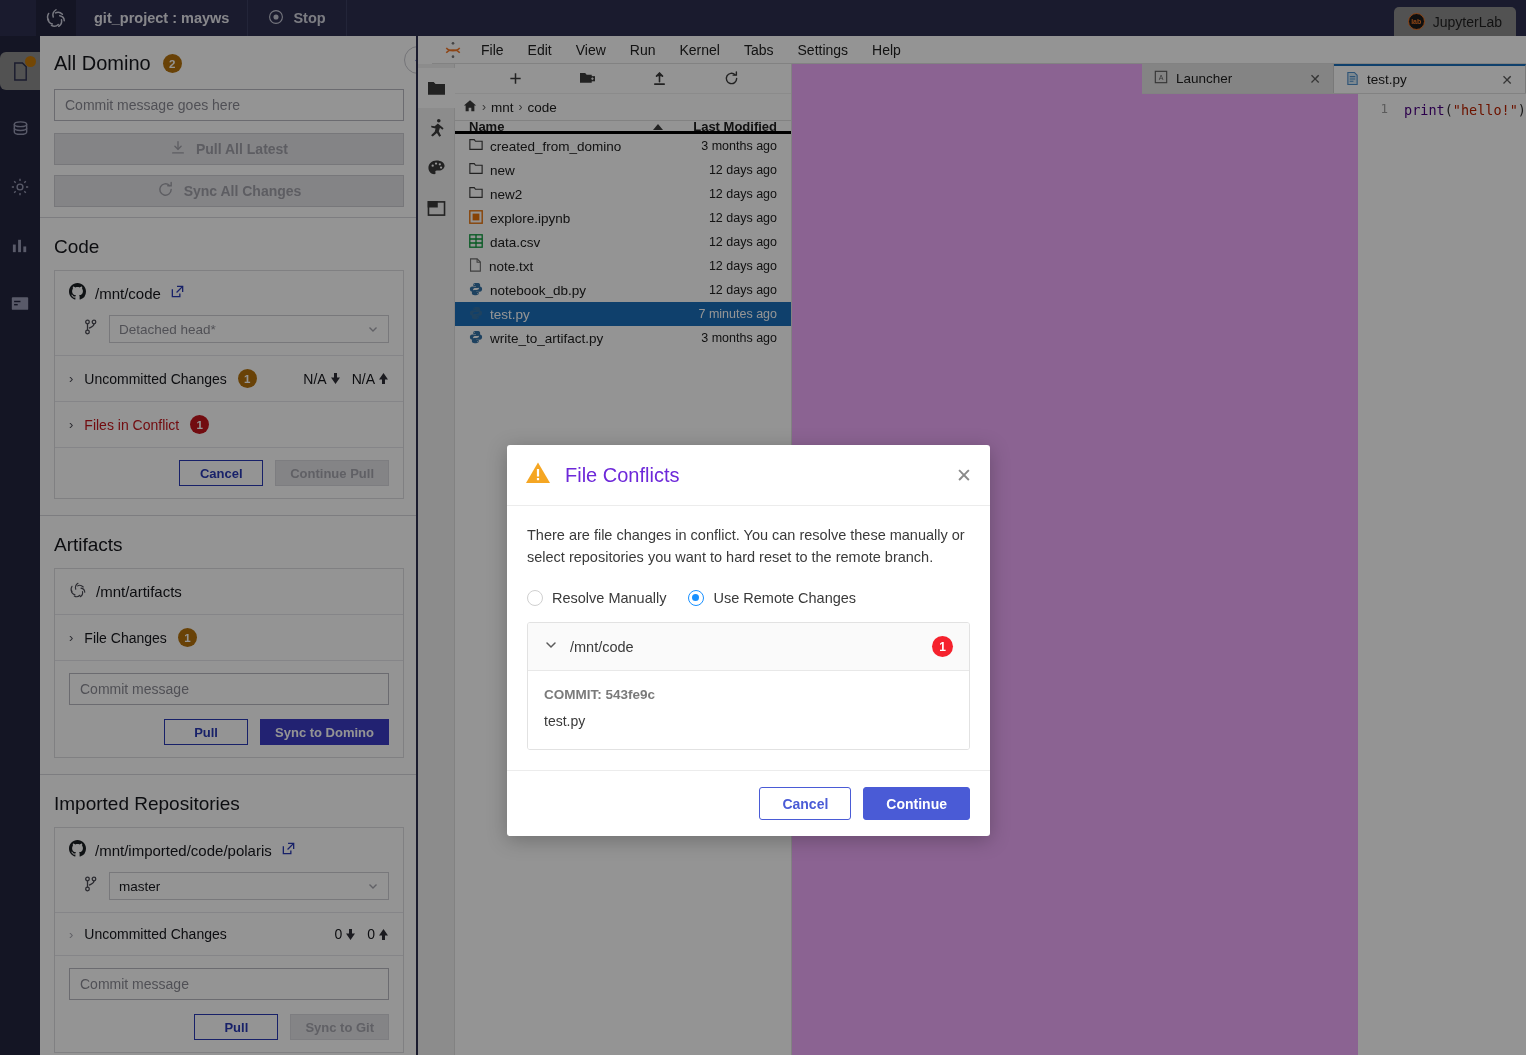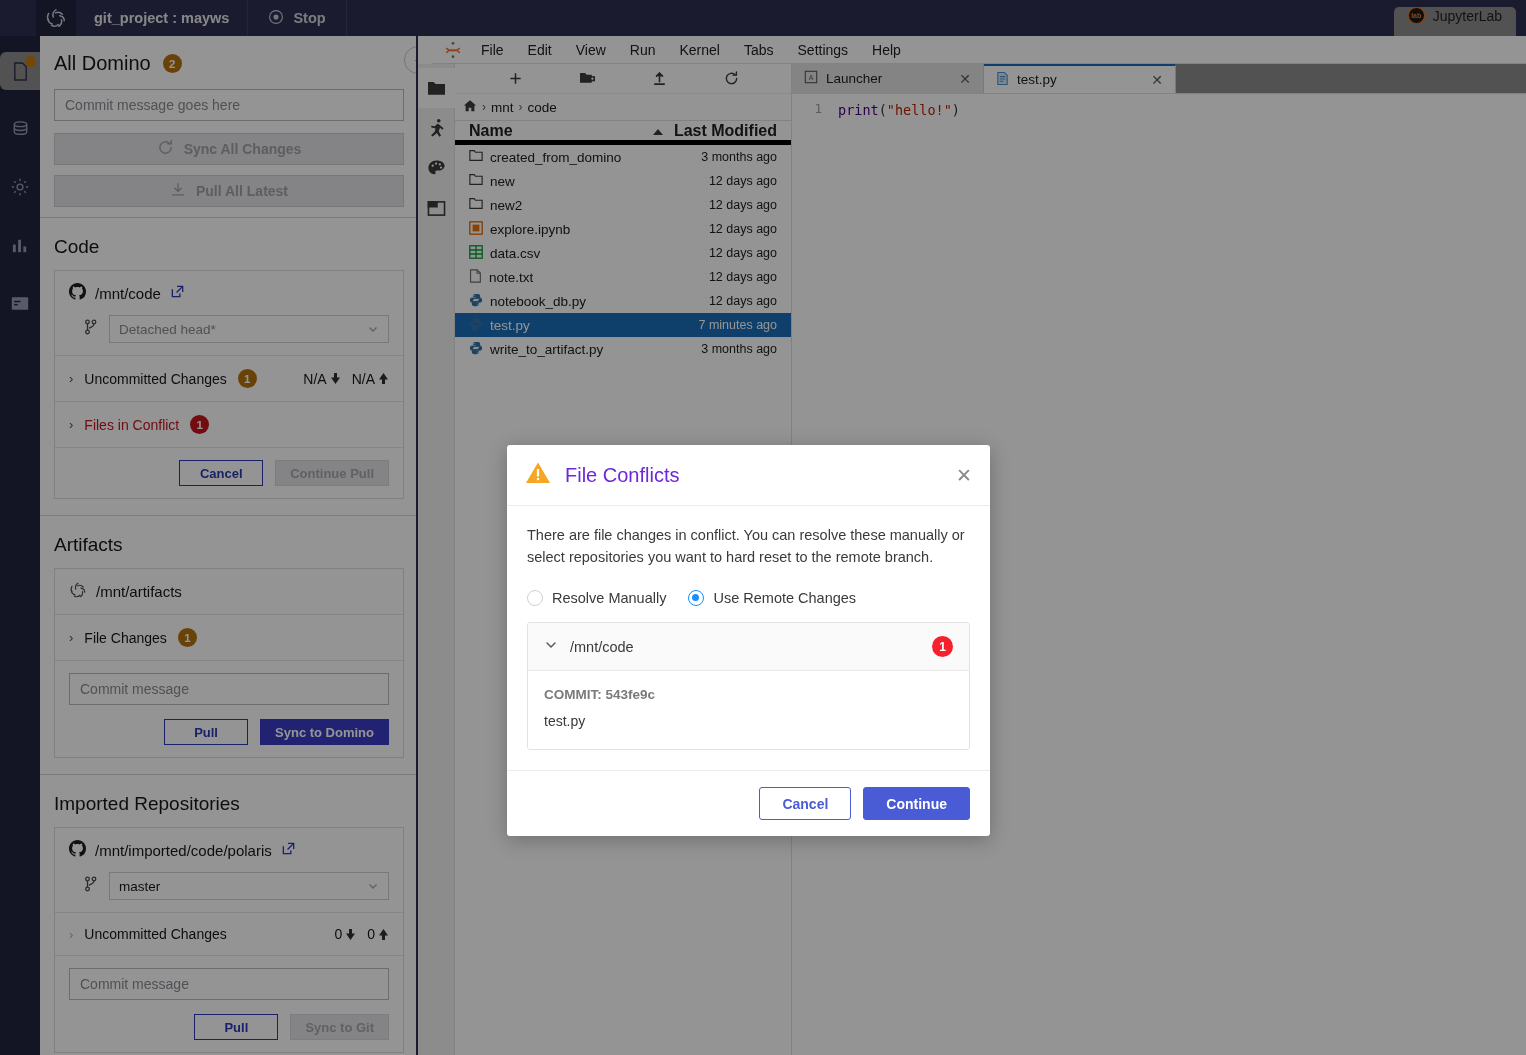--- a/index.html
+++ b/index.html
@@ -24,21 +24,21 @@
   .topbar-item {
     display: flex; align-items: center; padding: 0 18px;
     color: #e8e8ef; font-size: 14.5px; font-weight: bold;
     border-right: 1px solid #3d4062; white-space: nowrap;
   }
   .topbar-item.stop { gap: 9px; font-weight: bold; color: #d5d6e0; padding: 0 20px; }
   .topbar-fill { flex: 1; }
   .jl-tab {
     position: absolute; right: 10px; top: 7px; height: 29px;
     background: #8d8d8d; border-radius: 5px 5px 0 0;
-    display: flex; align-items: flex-end; gap: 8px; padding: 12px 14px;
+    display: flex; align-items: center; gap: 8px; padding: 12px 14px;
     color: #1f1f1f; font-size: 14px; z-index: 45;
   }
   .jl-logo-mini {
     width: 17px; height: 17px; border-radius: 50%;
     background: #1b1b1b; position: relative;
     display: flex; align-items: center; justify-content: center;
     font-size: 7px; color: #f37726; font-weight: bold;
     border: 1.5px solid #f37726;
   }
 
@@ -165,32 +165,32 @@
     padding: 0 6px;
   }
   .jl-tb-btn { width: 36px; height: 26px; display: flex; align-items: center; justify-content: center; color: #3b3b3b; }
   .jl-tb-gap { flex: 1; }
   .jl-crumb {
     height: 26px; display: flex; align-items: center; gap: 5px;
     padding: 0 8px; font-size: 13.5px; color: #212121;
   }
   .jl-crumb-sep { color: #616161; font-size: 12px; }
   .jl-th {
-    display: flex; height: 25px; align-items: center; font-size: 16px; font-weight: bold;
-    color: #212121; border-top: 1px solid #e0e0e0; border-bottom: 5px solid #000000;
+    display: flex; height: 14px; align-items: center; font-size: 13px; font-weight: bold;
+    color: #212121; border-top: 1px solid #e0e0e0; border-bottom: 3px solid #000000;
   }
   .jl-th-name { flex: 1; padding-left: 14px; display: flex; align-items: center; gap: 6px; }
   .jl-th-mod { width: 120px; text-align: right; padding-right: 14px; }
   .jl-row {
     display: flex; height: 24px; align-items: center; font-size: 13.5px; color: #212121;
   }
   .jl-row.selected { background: #1a6fbb; color: #fff; }
   .jl-row-name { flex: 1; display: flex; align-items: center; gap: 7px; padding-left: 14px; overflow: hidden; }
   .jl-row-mod { width: 132px; text-align: right; padding-right: 14px; font-size: 12.5px; }
-  .jl-main { flex: 1; display: flex; flex-direction: column; background: #f0abfc; min-width: 0; }
+  .jl-main { flex: 1; display: flex; flex-direction: column; background: #f0abfc; min-width: 0; align-items: flex-end; }
   .jl-tabbar { height: 30px; display: flex; background: #f2f2f2; border-bottom: 1px solid #e0e0e0; }
   .jl-etab {
     display: flex; align-items: center; gap: 8px; padding: 0 12px;
     font-size: 13.5px; color: #212121; background: #e4e4e4;
     border-right: 1px solid #d0d0d0; min-width: 192px;
   }
   .jl-etab.active { background: #fff; border-top: 2px solid #1a6fbb; }
   .jl-etab .x { margin-left: auto; color: #5c5c5c; font-size: 14px; }
   .jl-editor { flex: 1; display: flex; background: #fff; font-family: "DejaVu Sans Mono", monospace; }
   .jl-gutter {
@@ -331,37 +331,37 @@
           <svg width="13" height="13" viewBox="0 0 14 14" fill="none" stroke="#2a3ab5" stroke-width="2" stroke-linecap="round">
             <path d="M9 3 L5 7 L9 11"></path>
           </svg>
         </div>
       </div>
 
       <input class="dp-input" placeholder="Commit message goes here" style="">
 
       <div class="btn-wide">
         <span>
-          <svg width="17" height="17" viewBox="0 0 18 18" fill="none" stroke="#a1a1a9" stroke-width="1.5" stroke-linecap="round">
-            <path d="M15 9 a6 6 0 1 1 -1.8 -4.3"></path>
-              <path d="M15 1.5 v3.6 h-3.6"></path>
-          </svg>
-        </span>
-        <span>Sync All Changes</span>
-      </div>
-
-      <div class="btn-wide">
-        <span>
           <svg width="16" height="16" viewBox="0 0 18 18" fill="none" stroke="#a1a1a9" stroke-width="1.5" stroke-linecap="round">
             <path d="M9 2 v8"></path>
               <path d="M5.5 7 L9 10.5 L12.5 7"></path>
               <path d="M3 14.5 h12"></path>
           </svg>
         </span>
         <span>Pull All Latest</span>
+      </div>
+
+      <div class="btn-wide">
+        <span>
+          <svg width="17" height="17" viewBox="0 0 18 18" fill="none" stroke="#a1a1a9" stroke-width="1.5" stroke-linecap="round">
+            <path d="M15 9 a6 6 0 1 1 -1.8 -4.3"></path>
+              <path d="M15 1.5 v3.6 h-3.6"></path>
+          </svg>
+        </span>
+        <span>Sync All Changes</span>
       </div>
 
       <div class="section-divider"></div>
 
       <div class="sec-title">Code</div>
       <div class="card">
         <div class="card-row">
           <div class="repo-line">
             <span>
               <svg width="17" height="17" viewBox="0 0 16 16" fill="#1b1f23">

